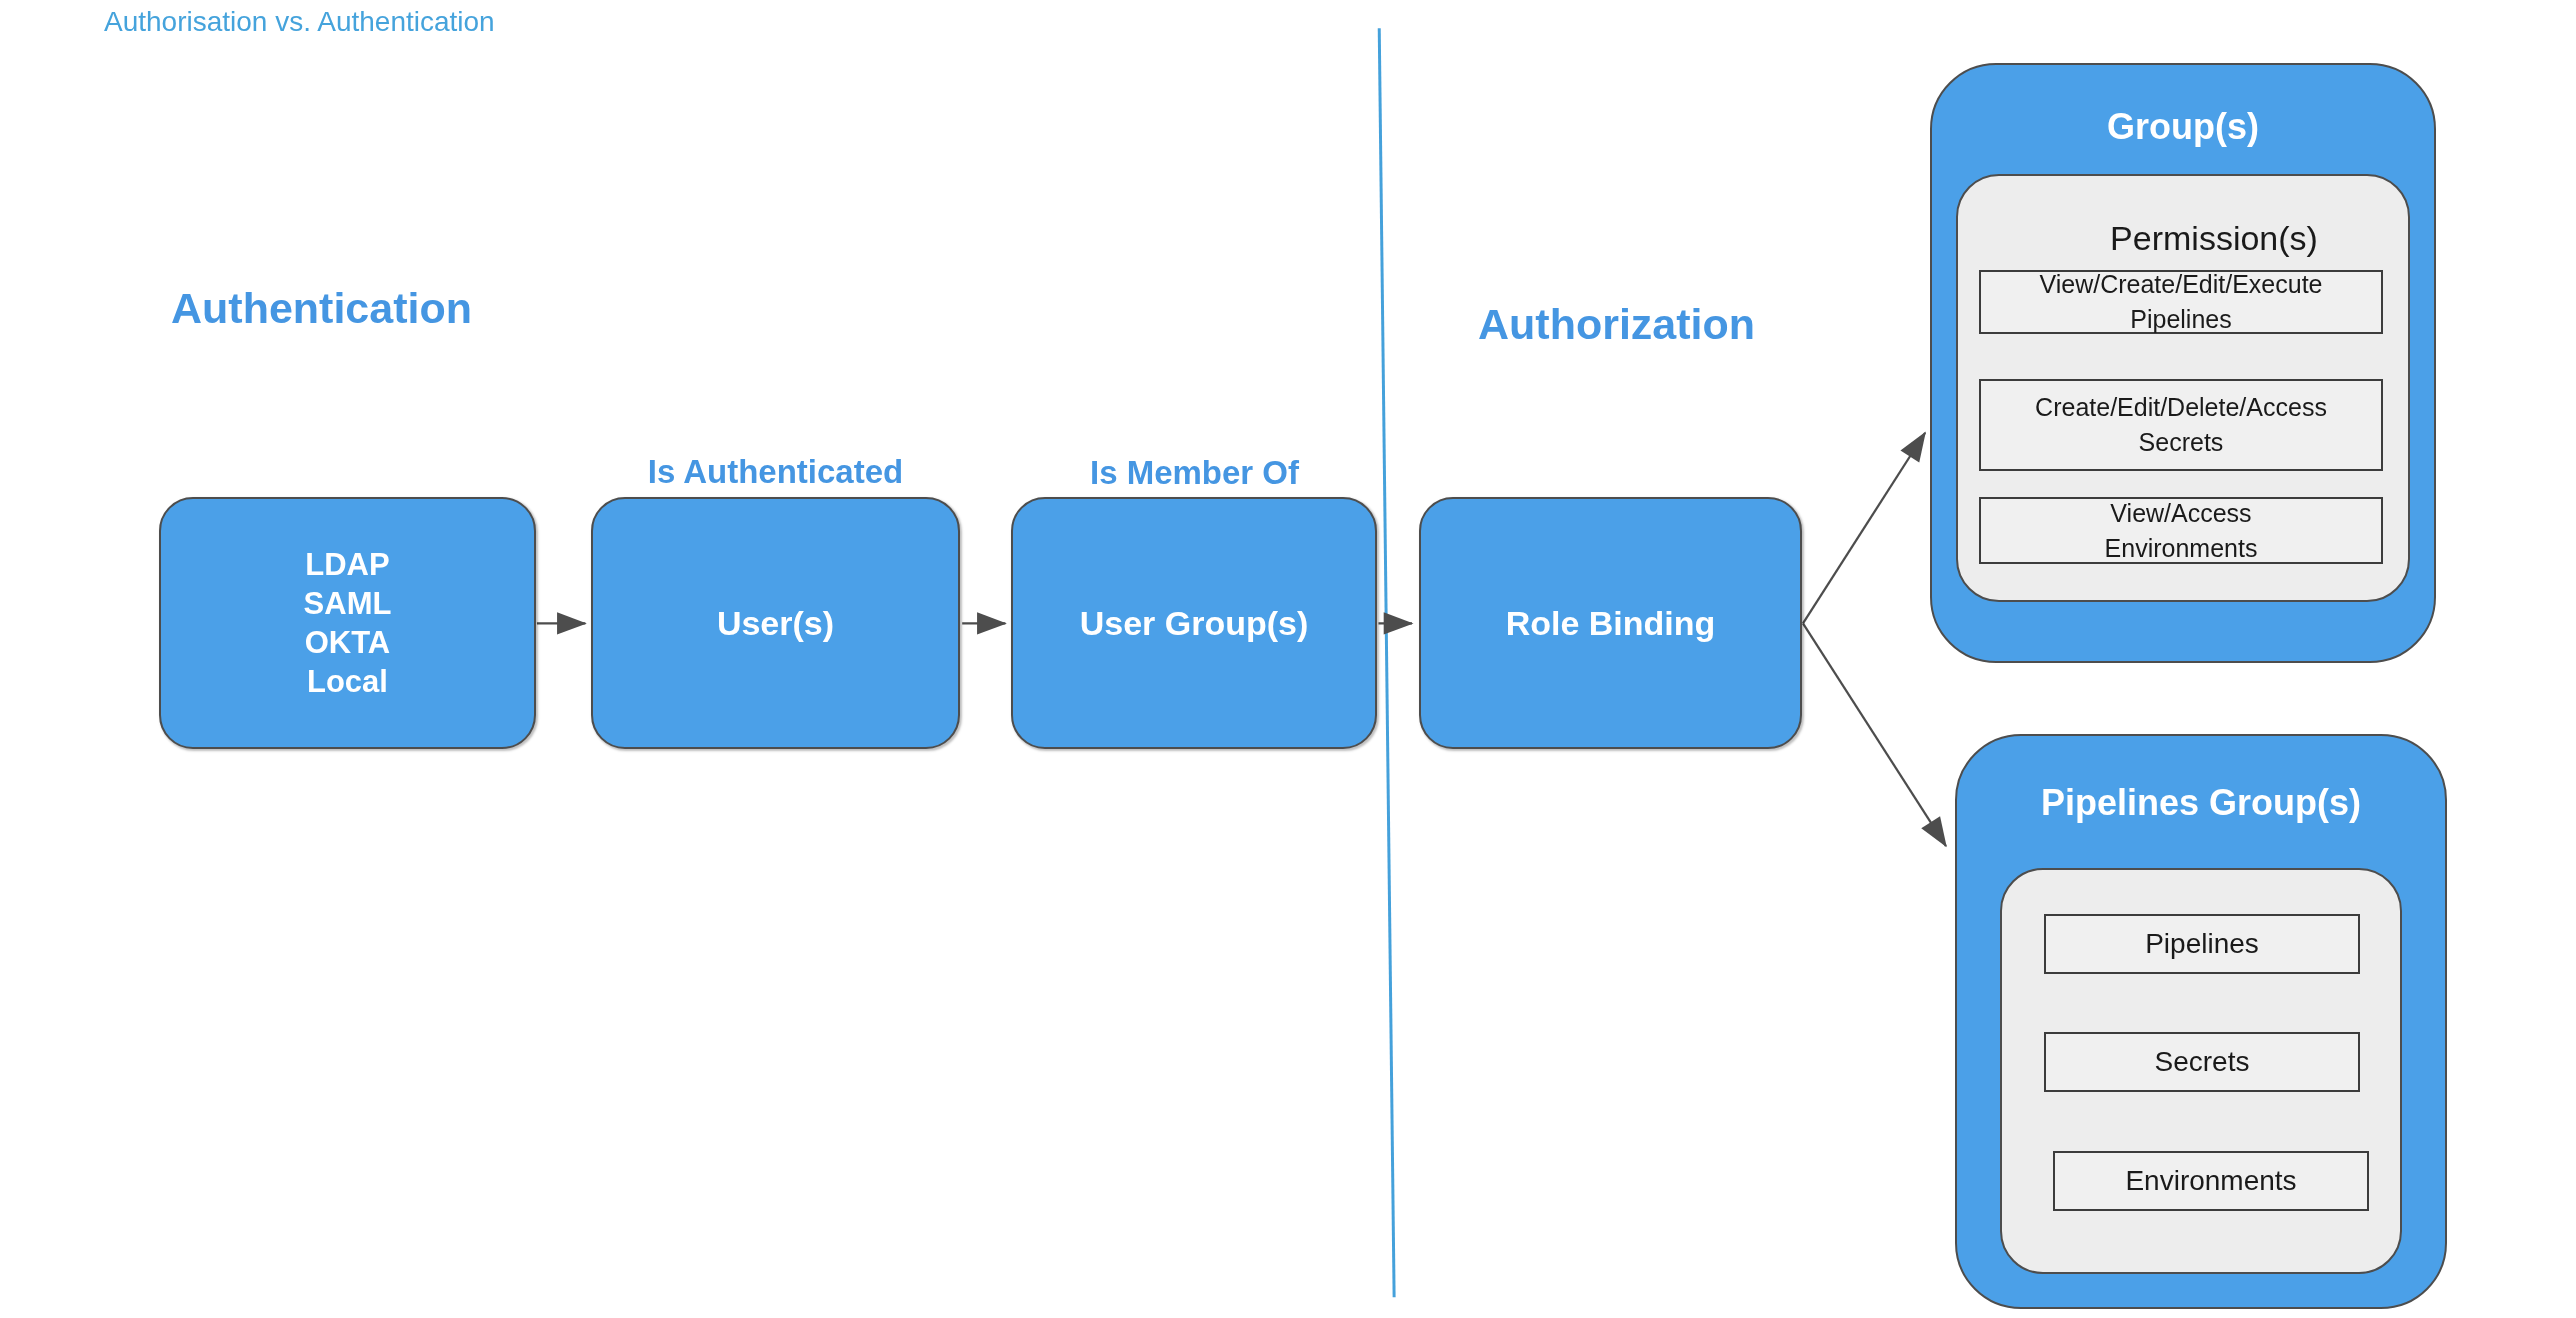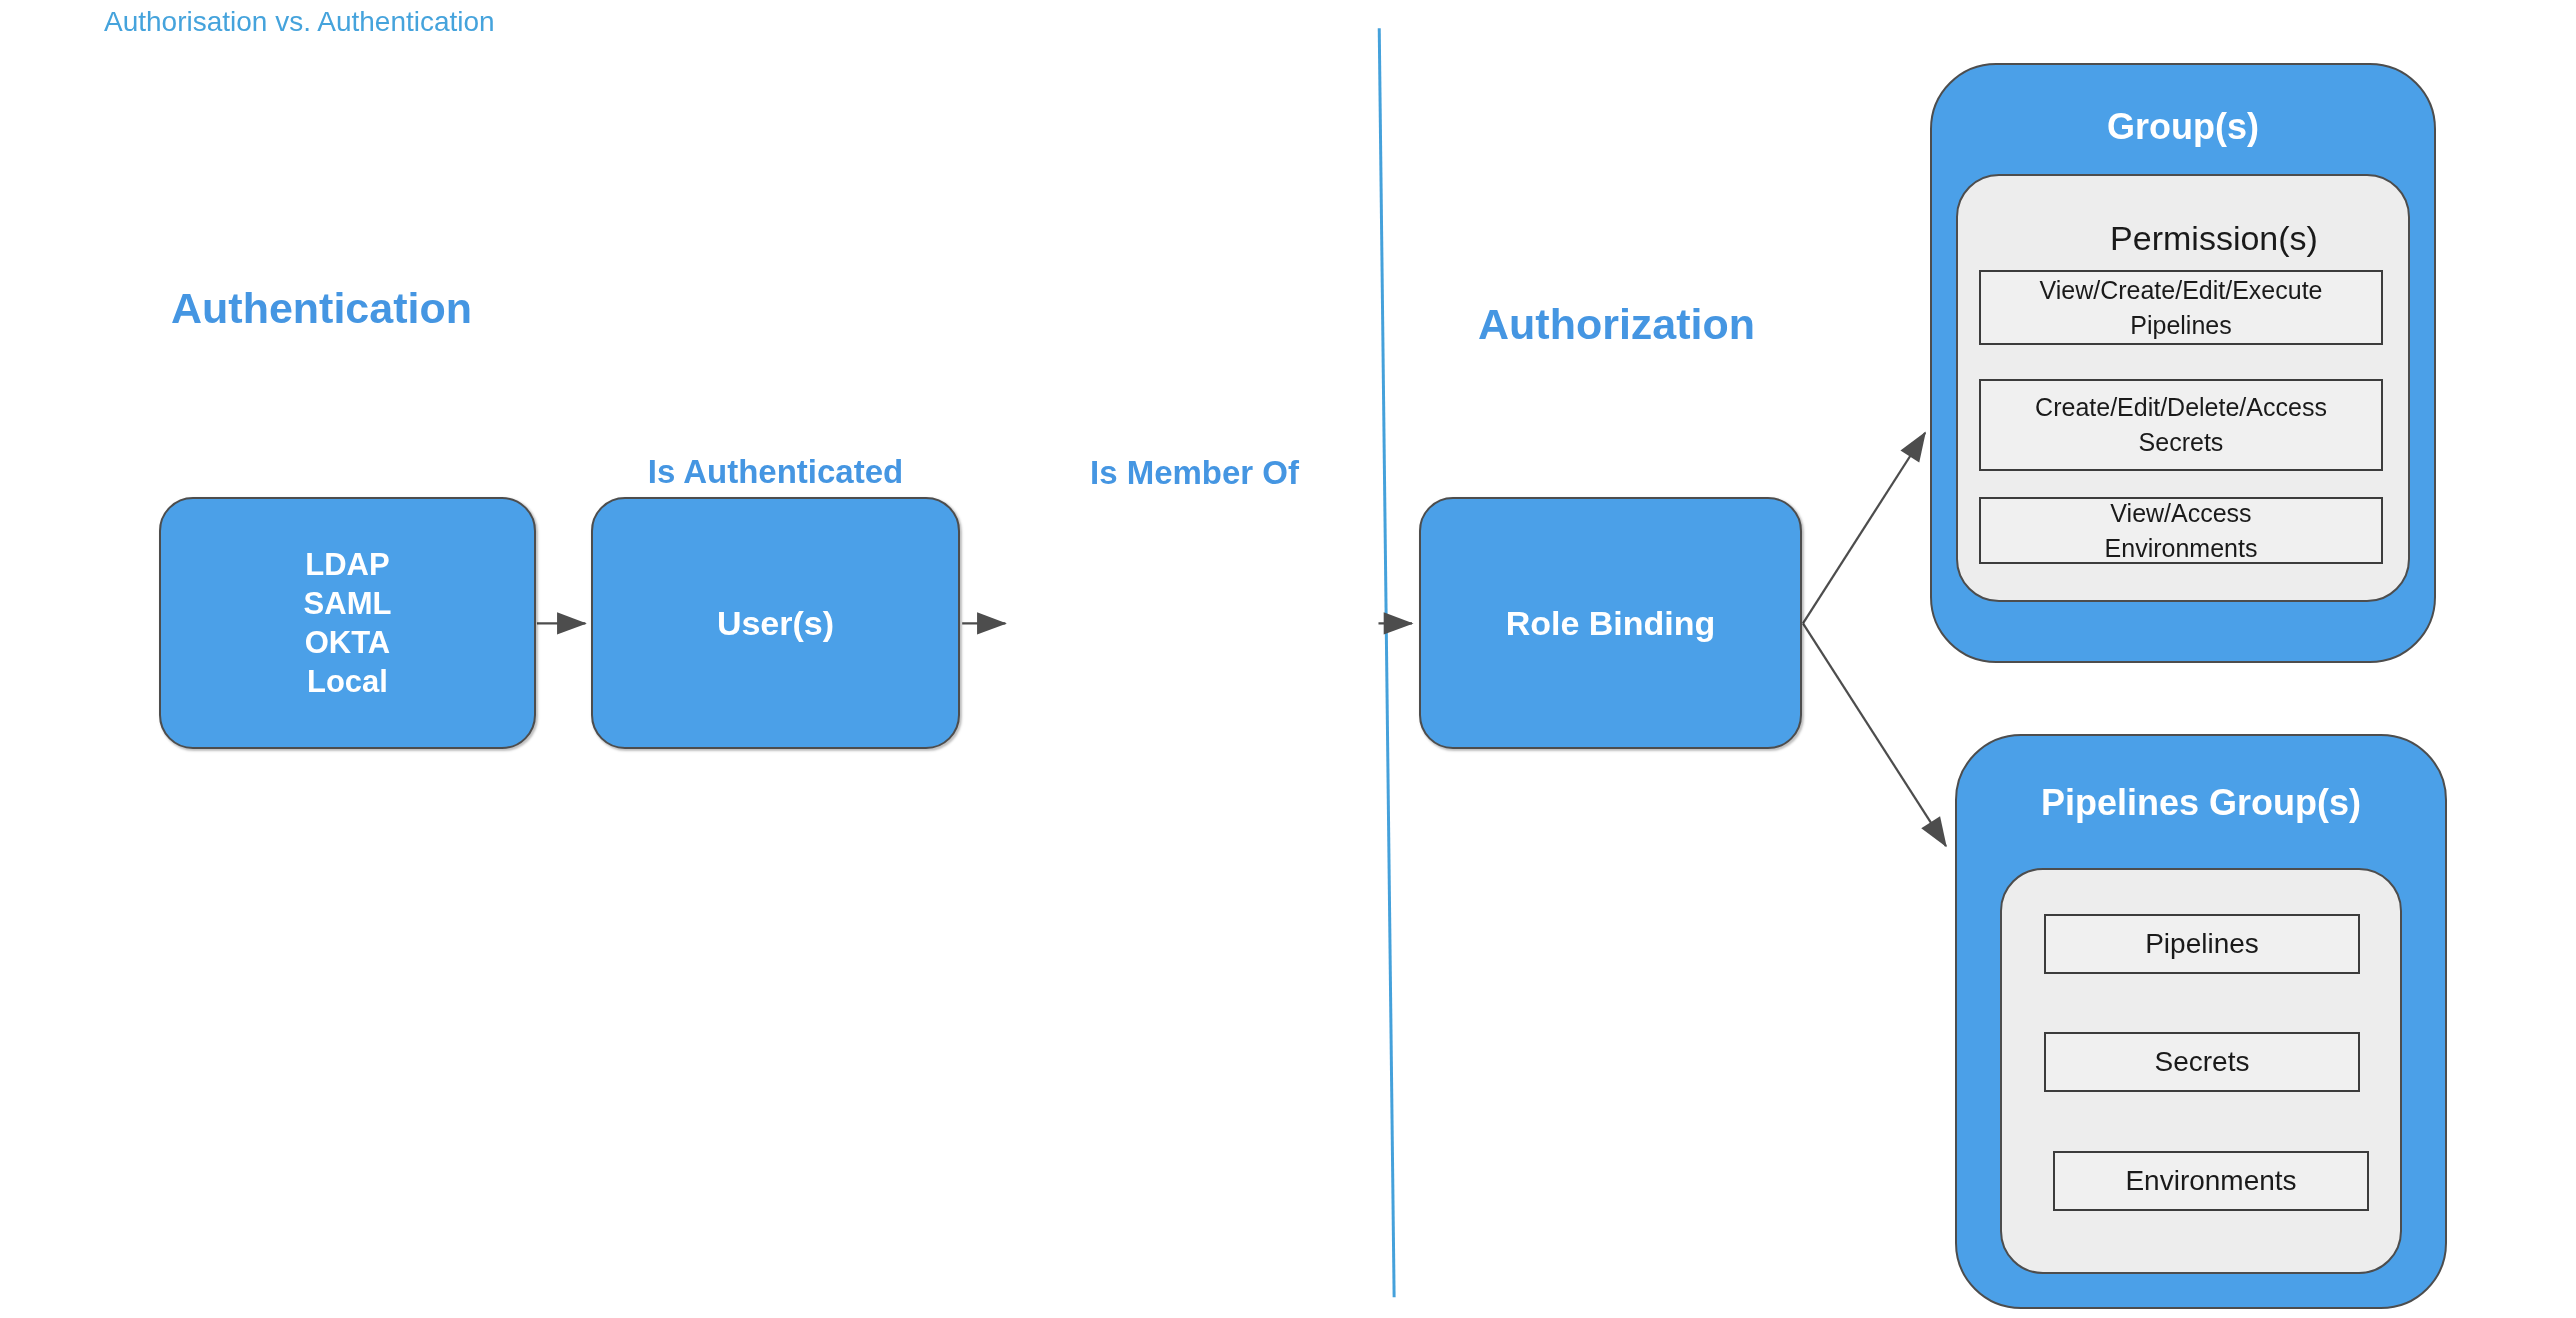--- a/index.html
+++ b/index.html
@@ -99,32 +99,35 @@
       <span>SAML</span>
       <span>OKTA</span>
       <span>Local</span>
     </div>
   </div>
 
   <div class="node" style="left:591px;top:497px;width:369px;">
     <span>User(s)</span>
   </div>
 
+  <div class="node" style="left:1011px;top:497px;width:366px;">
+    <span>User Group(s)</span>
+  </div>
 
   <div class="node" style="left:1419px;top:497px;width:383px;">
     <span>Role Binding</span>
   </div>
 
   <div class="group" style="left:1930px;top:63px;width:506px;height:600px;">
     <div class="group-title" style="top:41px;">Group(s)</div>
   </div>
   <div class="inner-panel" style="left:1956px;top:174px;width:454px;height:428px;">
     <div class="panel-title" style="top:43px;margin-left:31px;">Permission(s)</div>
   </div>
-  <div class="item-box two-line" style="left:1979px;top:270px;width:404px;height:75px;">
+  <div class="item-box two-line" style="left:1979px;top:270px;width:404px;height:64px;">
     <div>View/Create/Edit/Execute</div>
     <div>Pipelines</div>
   </div>
   <div class="item-box two-line" style="left:1979px;top:379px;width:404px;height:92px;">
     <div>Create/Edit/Delete/Access</div>
     <div>Secrets</div>
   </div>
   <div class="item-box two-line" style="left:1979px;top:497px;width:404px;height:67px;">
     <div>View/Access</div>
     <div>Environments</div>

